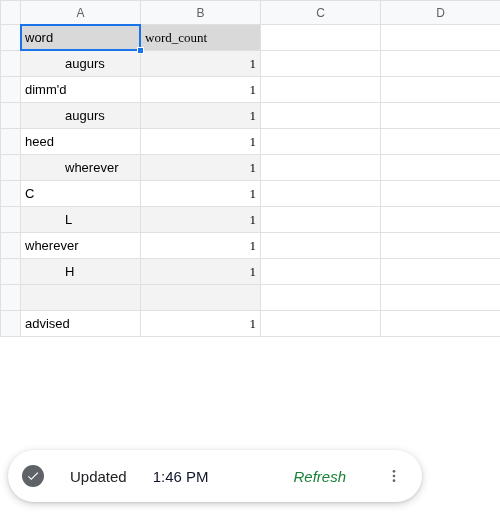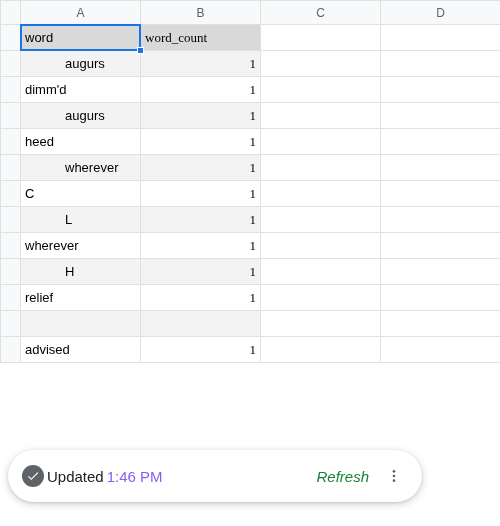--- a/index.html
+++ b/index.html
@@ -98,21 +98,21 @@
       bottom: 24px;
       left: 8px;
       right: 78px;
       height: 52px;
       background: #fff;
       border-radius: 28px;
       box-shadow: 0 2px 8px rgba(0,0,0,0.18), 0 1px 3px rgba(0,0,0,0.1);
       display: flex;
       align-items: center;
       padding: 0 14px 0 14px;
-      gap: 3px;
+      gap: 26px;
       z-index: 10;
     }
     .toast-check {
       width: 22px;
       height: 22px;
       border-radius: 50%;
       background: #5f6368;
       display: flex;
       align-items: center;
       justify-content: center;
@@ -122,21 +122,21 @@
       width: 14px;
       height: 14px;
       fill: #fff;
     }
     .toast-text {
       color: #202124;
       font-size: 15px;
       font-weight: 400;
     }
     .toast-time {
-      color: #8b5cf6;
+      color: #0f172a;
       font-size: 15px;
     }
     .toast-refresh {
       color: #188038;
       font-size: 15px;
       font-weight: 500;
       margin-left: auto;
       margin-right: 8px;
       cursor: pointer;
       font-style: italic;
@@ -237,27 +237,20 @@
   <tr class="data-row">
     <td class="rownum"></td>
     <td class="cell-a">wherever</td>
     <td class="cell-b">1</td>
     <td></td>
     <td></td>
   </tr>
   <tr class="data-row striped">
     <td class="rownum"></td>
     <td class="cell-a">H</td>
-    <td class="cell-b">1</td>
-    <td></td>
-    <td></td>
-  </tr>
-  <tr class="data-row">
-    <td class="rownum"></td>
-    <td class="cell-a">relief</td>
     <td class="cell-b">1</td>
     <td></td>
     <td></td>
   </tr>
   <tr class="data-row striped">
     <td class="rownum"></td>
     <td class="cell-a"></td>
     <td class="cell-b"></td>
     <td></td>
     <td></td>

